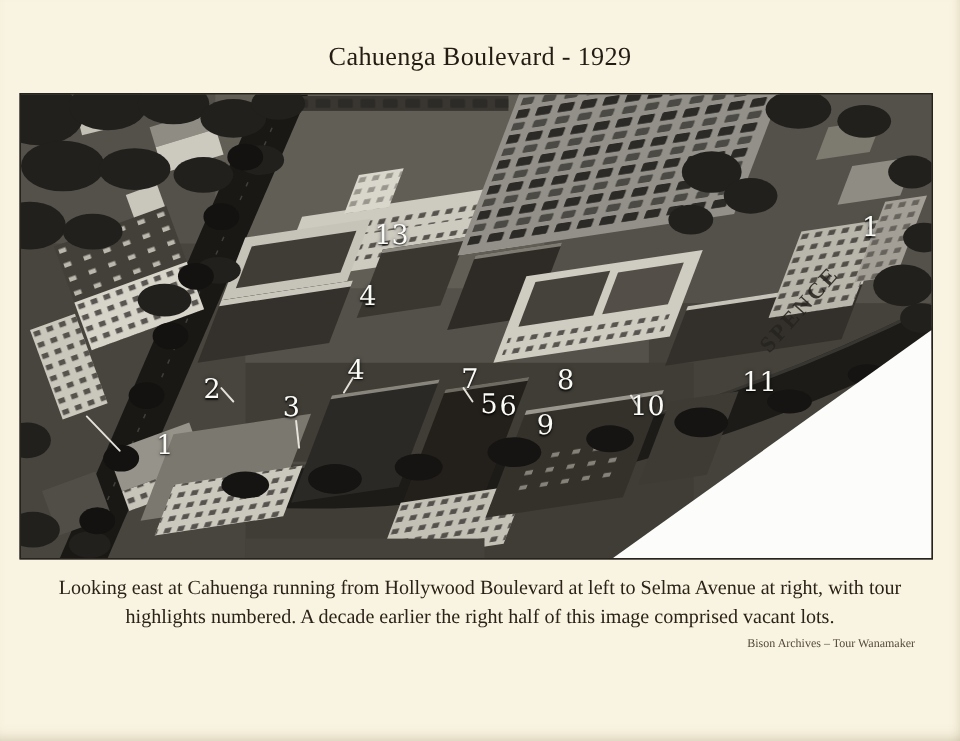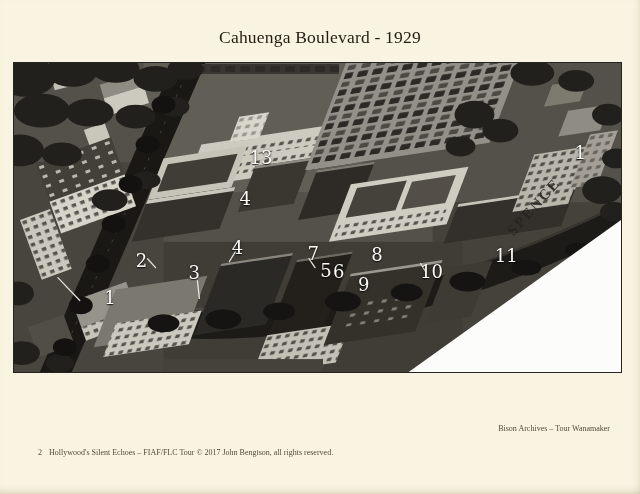--- a/index.html
+++ b/index.html
@@ -247,20 +247,18 @@
         <span class="marker" style="left: 57.6%; top: 71.4%;">9</span>
         <span class="marker" style="left: 68.8%; top: 67.2%;">10</span>
         <span class="marker" style="left: 81.1%; top: 62.1%;">11</span>
         <span class="marker" style="left: 93.3%; top: 28.9%;">1</span>
         <span class="marker" style="left: 40.7%; top: 30.5%;">13</span>
         <span class="marker" style="left: 38.1%; top: 43.7%;">4</span>
       </div>
     <div class="watermark" style="transform: translate(-50%, -50%) rotate(-48deg);">SPENCE</div>
   </div>
 
+  <div class="caption">Looking east at Cahuenga running from Hollywood Boulevard at left to Selma Avenue at right, with tour highlights numbered. A decade earlier the right half of this image comprised vacant lots.</div>
 
   <div class="credit">Bison Archives – Tour Wanamaker</div>
 
-  <div class="footer">
-    <span class="page-num">2</span><span>Hollywood's Silent Echoes – FIAF/FLC Tour © 2017 John Bengtson, all rights reserved.</span>
-  </div>
 
 </div>
 
 </body></html>

